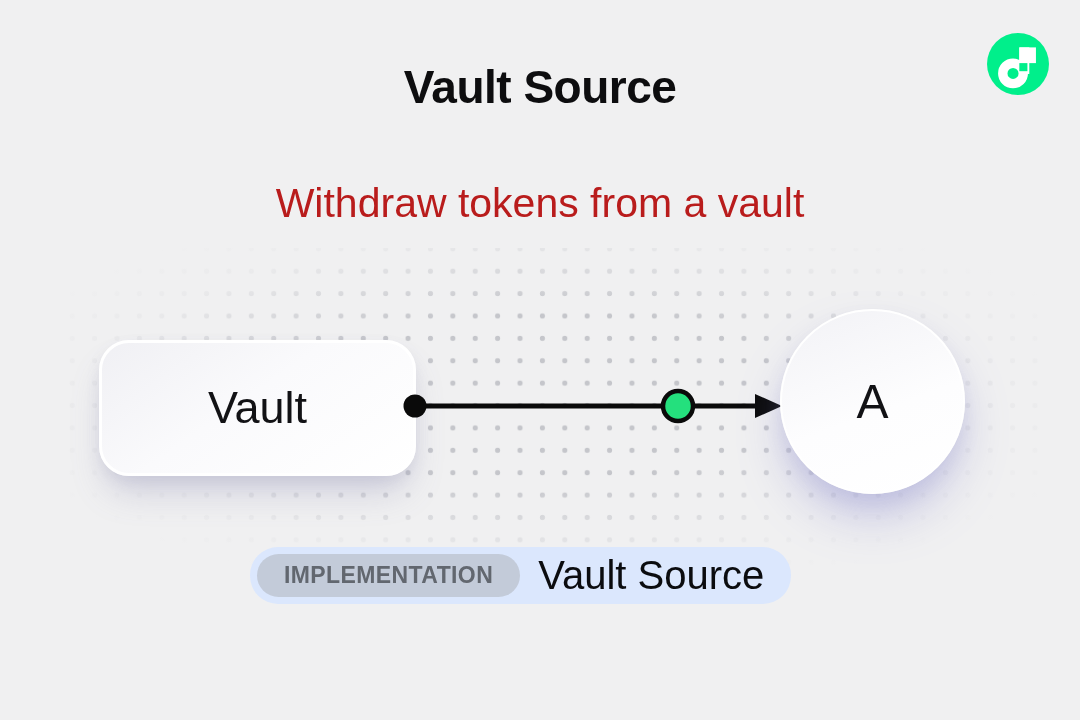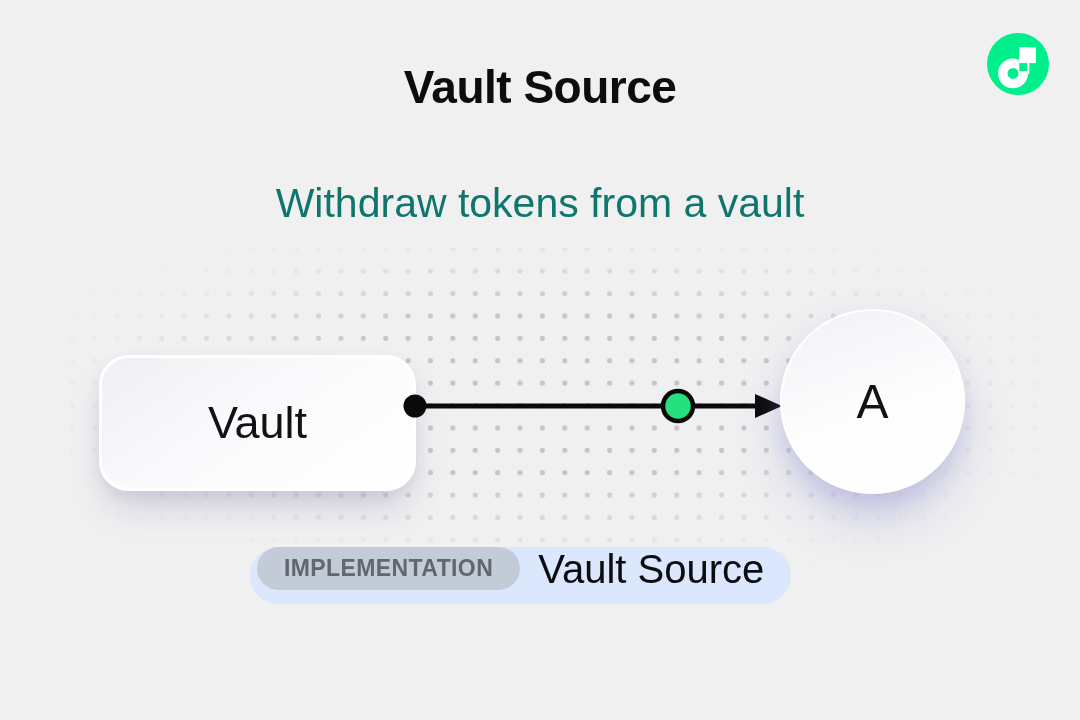--- a/index.html
+++ b/index.html
@@ -51,26 +51,26 @@
     left: 987px; top: 33px;
     width: 62px; height: 62px;
     z-index: 3;
   }
   .subtitle {
     position: absolute;
     left: 0; top: 180px; width: 100%;
     text-align: center;
     font-size: 41px;
     font-weight: 500;
-    color: #0f766e;
+    color: #b91c1c;
     z-index: 3;
   }
   .vault-box {
     position: absolute;
-    left: 99px; top: 355px;
+    left: 99px; top: 340px;
     width: 311px; height: 130px;
     border: 3px solid #ffffff;
     border-radius: 30px;
     background: linear-gradient(145deg, #f0f0f4 0%, #fafafc 45%, #ffffff 100%);
     box-shadow: 0 22px 35px -8px rgba(110,110,160,0.28), 0 6px 14px rgba(120,120,160,0.10);
     display: flex;
     align-items: center;
     justify-content: center;
     z-index: 4;
   }
@@ -100,21 +100,21 @@
   .a-circle span {
     font-size: 48px;
     font-weight: 500;
     color: #121215;
   }
   .impl-badge {
     position: absolute;
     left: 250px; top: 547px;
     height: 57px;
     display: inline-flex;
-    align-items: flex-start;
+    align-items: center;
     padding: 0 27px 0 7px;
     border-radius: 28px;
     background: #dbe7fd;
     z-index: 6;
   }
   .impl-pill {
     display: inline-flex;
     align-items: center;
     height: 43px;
     padding: 0 27px;

